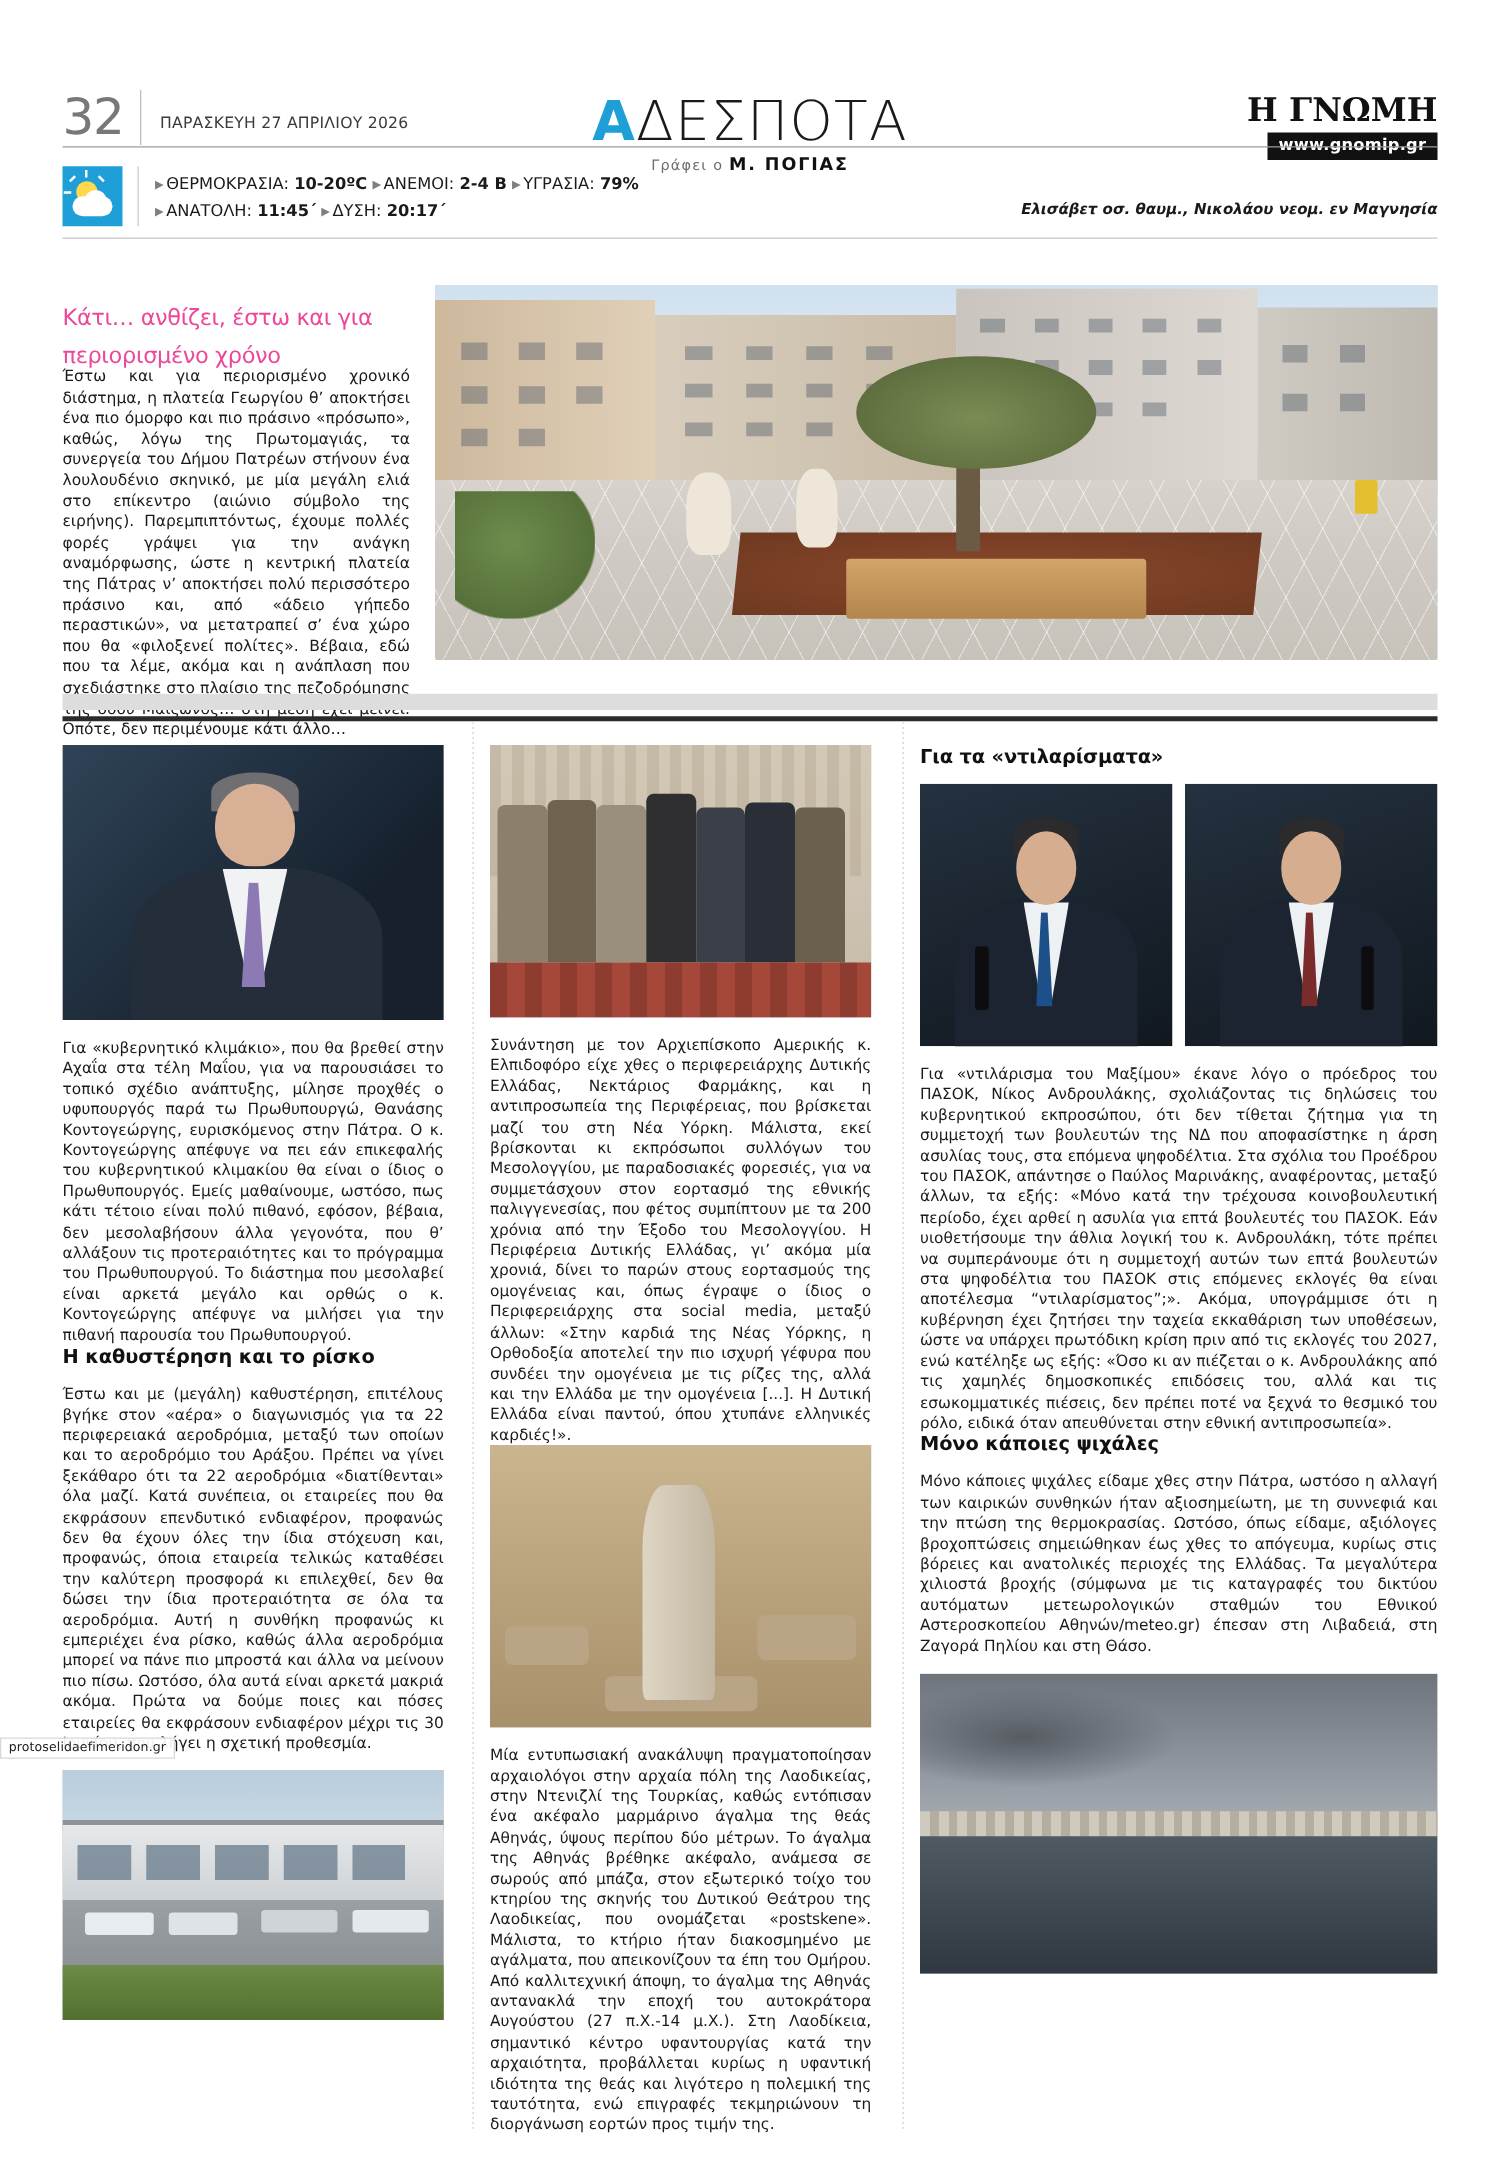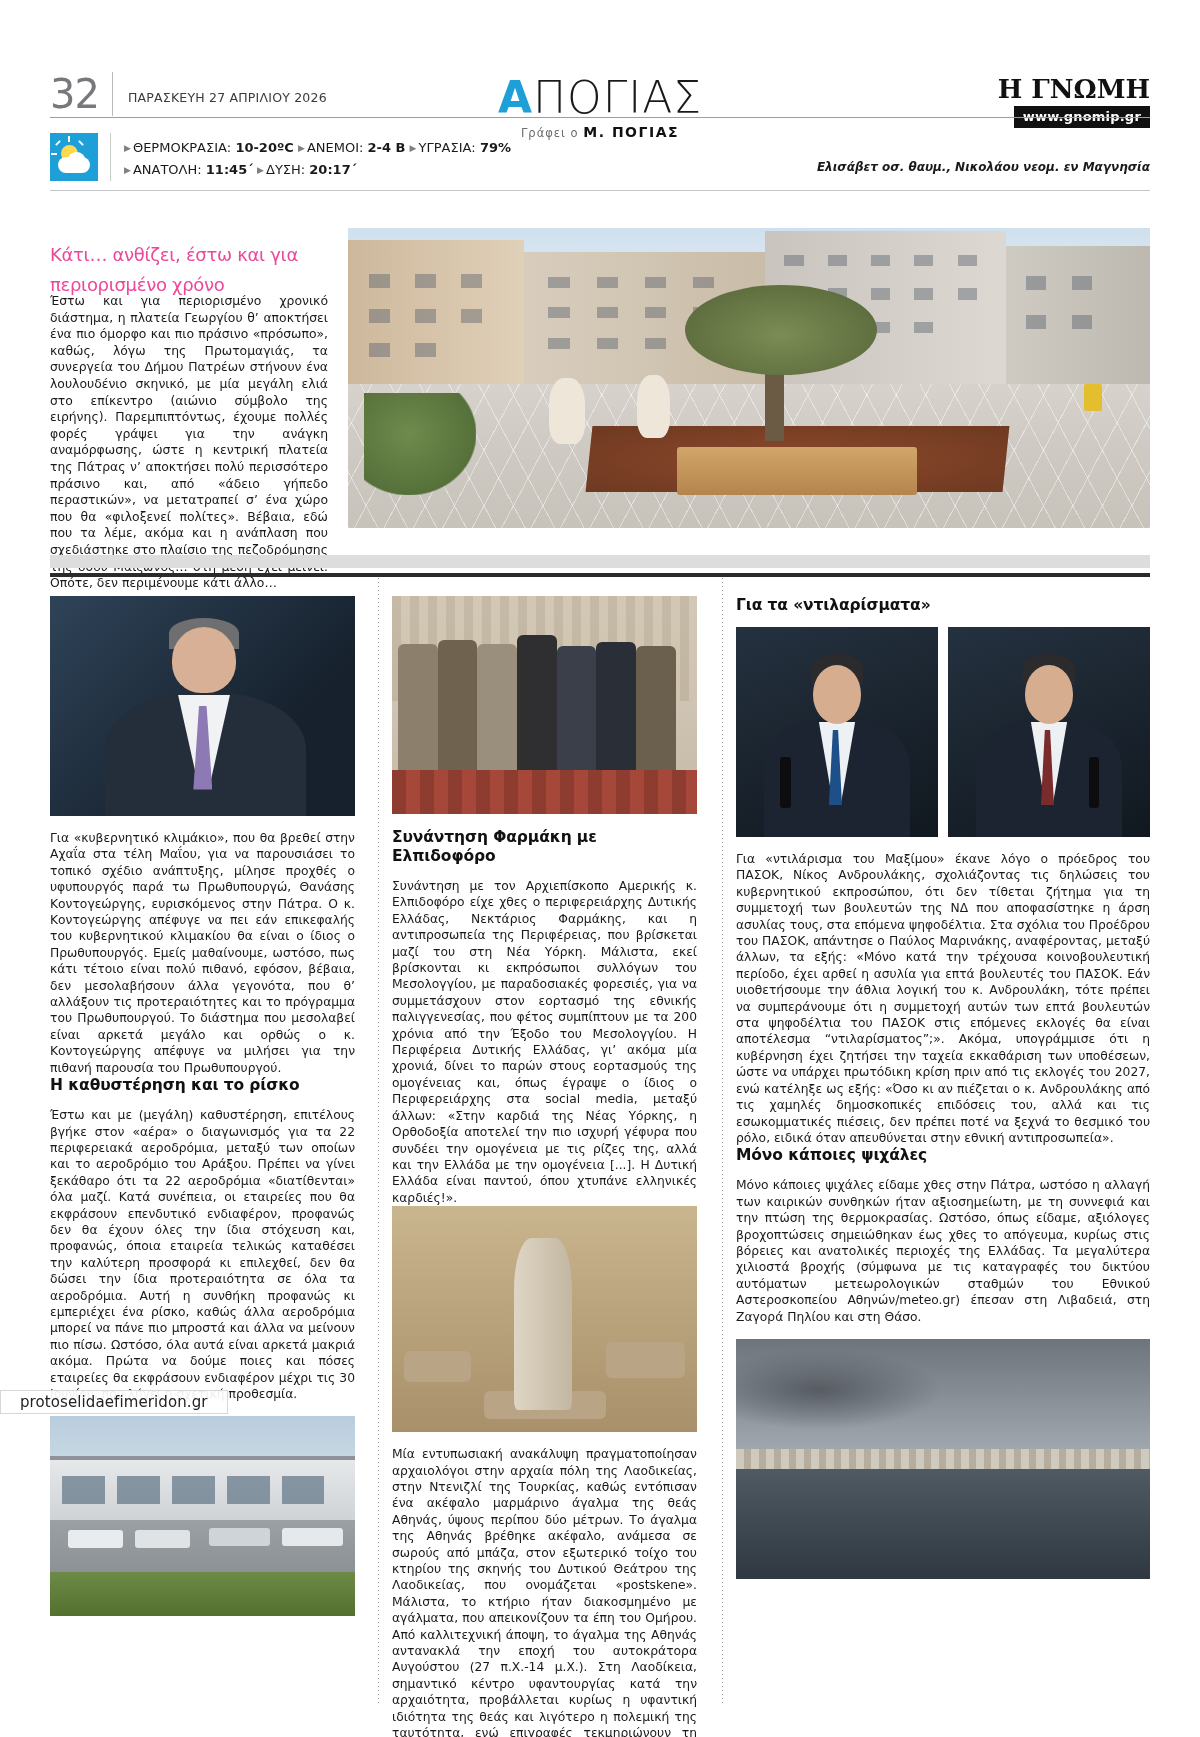--- a/index.html
+++ b/index.html
@@ -158,21 +158,21 @@
   .p-air .sky2{position:absolute;inset:0 0 52% 0;background:linear-gradient(#b9cddd,#d8e3ea);}
   .p-air .bld{position:absolute;left:0;right:0;top:22%;height:30%;background:linear-gradient(#e6e8ea,#cfd3d6);}
   .p-air .roof{position:absolute;left:0;right:0;top:20%;height:4%;background:#8d9399;}
   .p-air .glass{position:absolute;top:30%;height:14%;background:#5f7384;opacity:.7;}
   .p-air .lot{position:absolute;left:0;right:0;top:52%;bottom:0;background:linear-gradient(#9aa0a3,#7f8588);}
   .p-air .grass{position:absolute;left:0;right:0;bottom:0;height:22%;background:linear-gradient(#6d8a46,#53702f);}
   .p-air .car{position:absolute;height:9%;border-radius:3px;background:#e9ecee;}
   .watermark{
     position:absolute;left:0;top:1390px;
     background:rgba(255,255,255,.92);color:#222;
-    font-size:15px;padding:2px 19px;border:1px solid #d7d7d7;letter-spacing:.1px;
+    font-size:10px;padding:2px 6px;border:1px solid #d7d7d7;letter-spacing:.1px;
   }
 
   
   .p-grp{width:305px;height:218px;margin:0 0 14px 0;}
   .p-grp .wall{position:absolute;inset:0;background:linear-gradient(#d8cfc0,#c5b9a6);}
   .p-grp .drape{position:absolute;left:0;top:0;width:100%;height:48%;
     background:repeating-linear-gradient(90deg,#b9ac96 0 9px,#cfc3ae 9px 18px);opacity:.6;}
   .p-grp .carpet{position:absolute;left:0;right:0;bottom:0;height:20%;
     background:repeating-linear-gradient(90deg,#8e3b30 0 14px,#a5483a 14px 28px);}
   .p-grp .pers{position:absolute;bottom:20%;border-radius:6px 6px 0 0;}
@@ -215,21 +215,21 @@
 <div class="page">
 
   <div class="masthead">
     <div class="pagenum">32</div>
     <div class="vrule"></div>
     <div class="dateline">
       <span>ΠΑΡΑΣΚΕΥΗ 27 ΑΠΡΙΛΙΟΥ 2026</span>
     </div>
 
     <div class="adespota">
-      <span class="blue">Α</span><span>ΠΟΓΙΑΣ</span>
+      <span class="blue">Α</span><span>ΔΕΣΠΟΤΑ</span>
     </div>
 
     <div class="byline">
       <span class="pre">Γράφει ο</span>
       <span class="who">Μ. ΠΟΓΙΑΣ</span>
     </div>
 
     <div class="gnomi">
       <div class="title">
         <span>Η ΓΝΩΜΗ</span>
@@ -379,21 +379,20 @@
       <div class="pers" style="left:2%;width:13%;height:58%;background:#8c7f6c;"></div>
       <div class="pers" style="left:15%;width:13%;height:60%;background:#6f6350;"></div>
       <div class="pers" style="left:28%;width:13%;height:58%;background:#9a8f7c;"></div>
       <div class="pers" style="left:41%;width:13%;height:62%;background:#2f2f31;"></div>
       <div class="pers" style="left:54%;width:13%;height:57%;background:#3a3f49;"></div>
       <div class="pers" style="left:67%;width:13%;height:59%;background:#2a2e36;"></div>
       <div class="pers" style="left:80%;width:13%;height:57%;background:#6b5f4d;"></div>
       <div class="carpet"></div>
     </div>
 
-    <h2 class="sec">Συνάντηση Φαρμάκη με Ελπιδοφόρο</h2>
     <p class="body">Συνάντηση με τον Αρχιεπίσκοπο Αμερικής κ. Ελπιδοφόρο είχε χθες ο περιφερειάρχης Δυτικής Ελλάδας, Νεκτάριος Φαρμάκης, και η αντιπροσωπεία της Περιφέρειας, που βρίσκεται μαζί του στη Νέα Υόρκη. Μάλιστα, εκεί βρίσκονται κι εκπρόσωποι συλλόγων του Μεσολογγίου, με παραδοσιακές φορεσιές, για να συμμετάσχουν στον εορτασμό της εθνικής παλιγγενεσίας, που φέτος συμπίπτουν με τα 200 χρόνια από την Έξοδο του Μεσολογγίου. Η Περιφέρεια Δυτικής Ελλάδας, γι’ ακόμα μία χρονιά, δίνει το παρών στους εορτασμούς της ομογένειας και, όπως έγραψε ο ίδιος ο Περιφερειάρχης στα social media, μεταξύ άλλων: «Στην καρδιά της Νέας Υόρκης, η Ορθοδοξία αποτελεί την πιο ισχυρή γέφυρα που συνδέει την ομογένεια με τις ρίζες της, αλλά και την Ελλάδα με την ομογένεια [...]. Η Δυτική Ελλάδα είναι παντού, όπου χτυπάνε ελληνικές καρδιές!».</p>
 
 
     <div class="photo p-ath">
       <div class="dirt"></div>
       <div class="rock" style="left:4%;top:64%;width:22%;height:14%;"></div>
       <div class="rock" style="left:70%;top:60%;width:26%;height:16%;"></div>
       <div class="rock" style="left:30%;top:82%;width:40%;height:12%;"></div>
       <div class="st"></div>
     </div>

